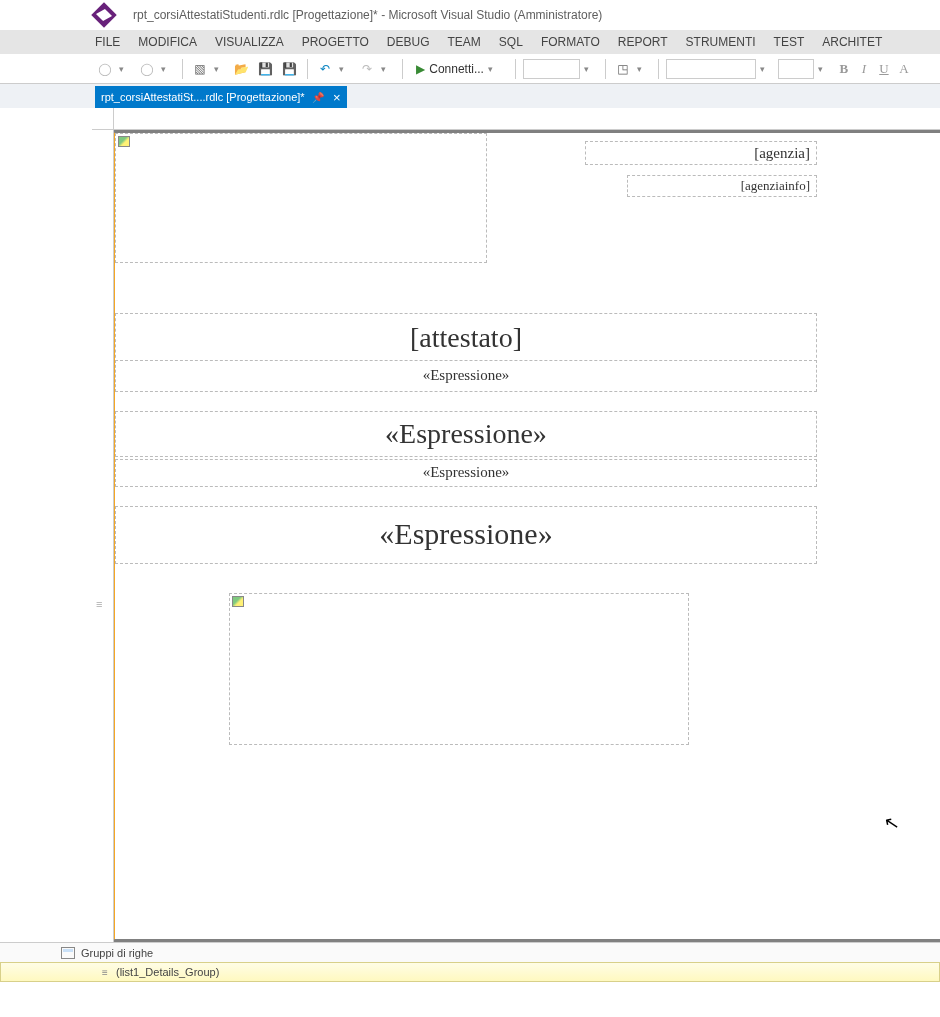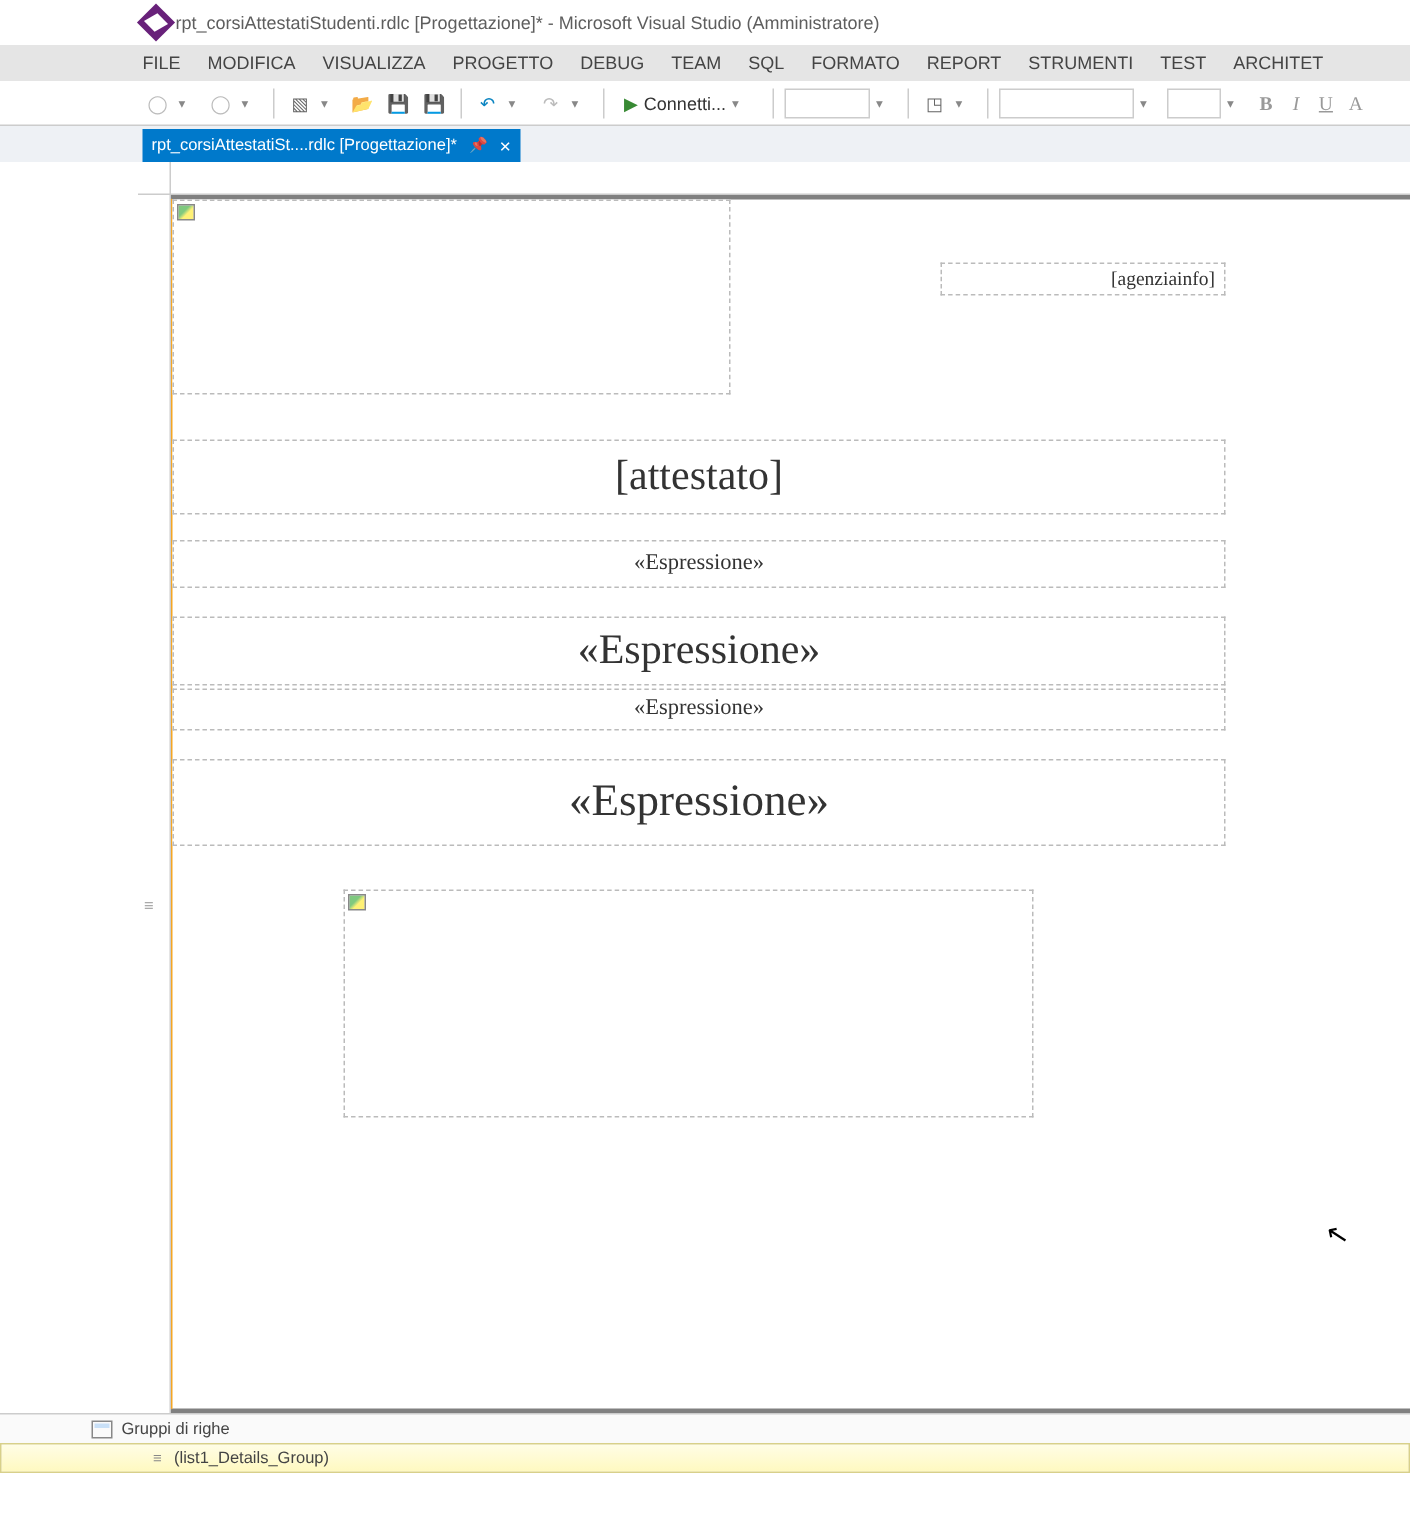--- a/index.html
+++ b/index.html
@@ -10,21 +10,21 @@
   width: 940px;
   height: 1017px;
   overflow: hidden;
   color: #333;
 }
 .titlebar {
   height: 30px;
   display: flex;
   align-items: center;
   padding: 0 8px 0 95px;
-  gap: 4px;
+  gap: 20px;
   color: #5e5e5e;
   background: #fff;
   text-align: center;
 }
 .vs-logo {
   width: 18px; height: 18px;
   background: #68217a;
   transform: rotate(45deg);
   position: relative;
 }
@@ -276,25 +276,28 @@
   </div>
   <div class="design-wrap">
     <div class="ruler-h"></div>
     <div class="design-scroll">
       <div class="report-body">
 
         <div class="img-placeholder" style="left:0px; top:0px; width:372px; height:130px;">
           <div class="img-icon"></div>
         </div>
 
+        <div class="field-box" style="left:470px; top:8px; width:232px; height:24px; text-align:right; padding:3px 6px; font-size:15px;">
+          <span>[agenzia]</span>
+        </div>
         <div class="field-box" style="left:512px; top:42px; width:190px; height:22px; text-align:right; padding:2px 6px; font-size:13px;">
           <span>[agenziainfo]</span>
         </div>
 
-        <div class="field-box centered serif-lg" style="left:0px; top:160px; width:702px; height:50px; padding-top:8px;">
+        <div class="field-box centered serif-lg" style="left:0px; top:180px; width:702px; height:50px; padding-top:8px;">
           <span>[attestato]</span>
         </div>
 
         <div class="field-box centered serif-sm" style="left:0px; top:227px; width:702px; height:32px; padding-top:6px;">
           <span>«Espressione»</span>
         </div>
 
         <div class="field-box centered serif-lg" style="left:0px; top:278px; width:702px; height:46px; padding-top:6px;">
           <span>«Espressione»</span>
         </div>

